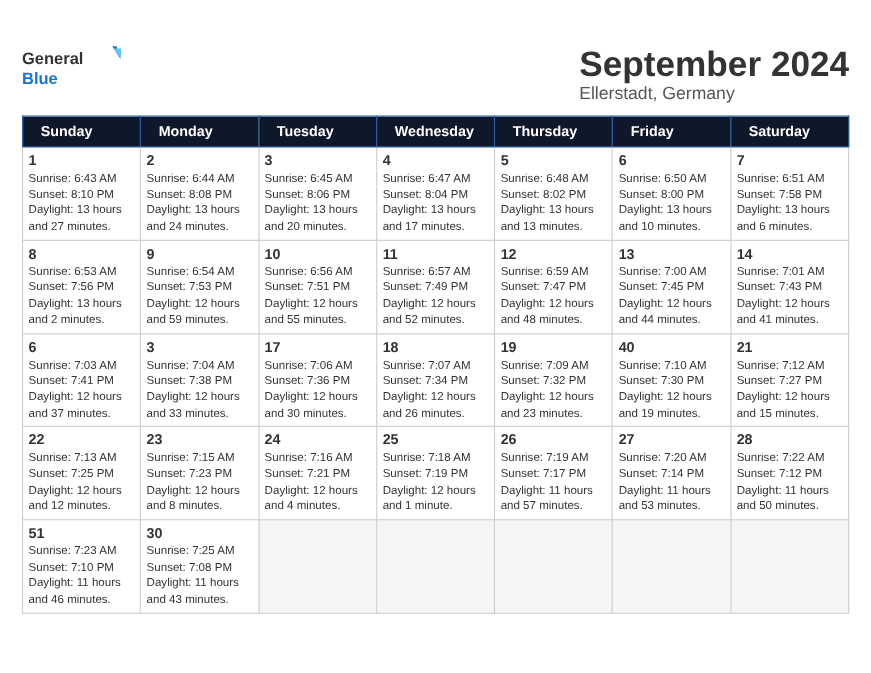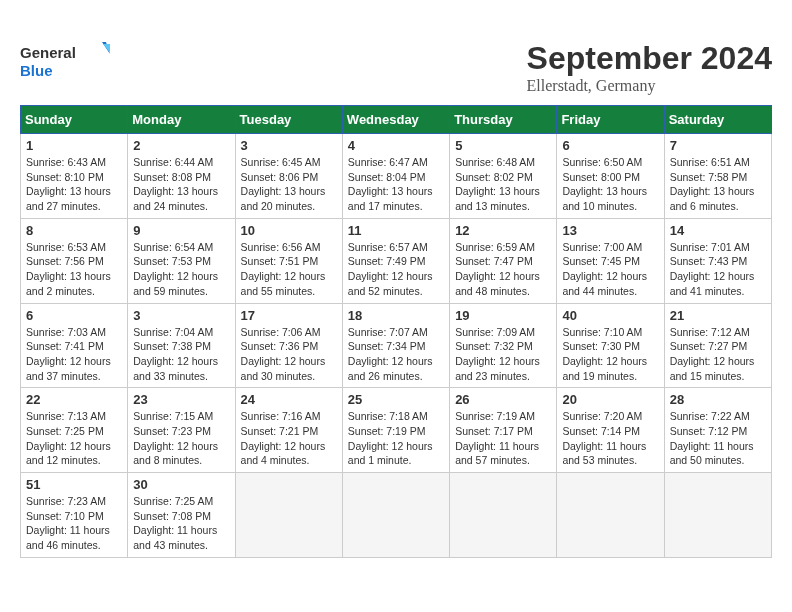--- a/index.html
+++ b/index.html
@@ -26,33 +26,32 @@
       text-align: left;
     }
     .month-title {
       font-size: 32px;
       font-weight: bold;
       color: #333;
     }
     .location {
       font-size: 16px;
       color: #555;
-      font-family: Liberation Serif, serif;
     }
     table {
       width: 100%;
       border-collapse: collapse;
       table-layout: fixed;
     }
     th {
-      background-color: #15803d;
+      background-color: #0f172a;
       color: #fff;
       font-size: 13px;
       font-weight: bold;
-      padding: 6px 4px;
+      padding: 6px 16px;
       text-align: left;
       border: 1px solid #2c5fad;
     }
     td {
       border: 1px solid #ccc;
       vertical-align: top;
       padding: 4px 5px;
       font-size: 10.5px;
       color: #333;
       height: 80px;
@@ -207,21 +206,21 @@
         </td>
         <td>
     <span class="day-number">25</span>
     <div class="day-info">Sunrise: 7:18 AM<br>Sunset: 7:19 PM<br>Daylight: 12 hours and 1 minute.</div>
         </td>
         <td>
     <span class="day-number">26</span>
     <div class="day-info">Sunrise: 7:19 AM<br>Sunset: 7:17 PM<br>Daylight: 11 hours and 57 minutes.</div>
         </td>
         <td>
-    <span class="day-number">20</span>
+    <span class="day-number">27</span>
     <div class="day-info">Sunrise: 7:20 AM<br>Sunset: 7:14 PM<br>Daylight: 11 hours and 53 minutes.</div>
         </td>
         <td>
     <span class="day-number">28</span>
     <div class="day-info">Sunrise: 7:22 AM<br>Sunset: 7:12 PM<br>Daylight: 11 hours and 50 minutes.</div>
         </td>
       </tr>
       <tr>
         <td>
     <span class="day-number">51</span>

